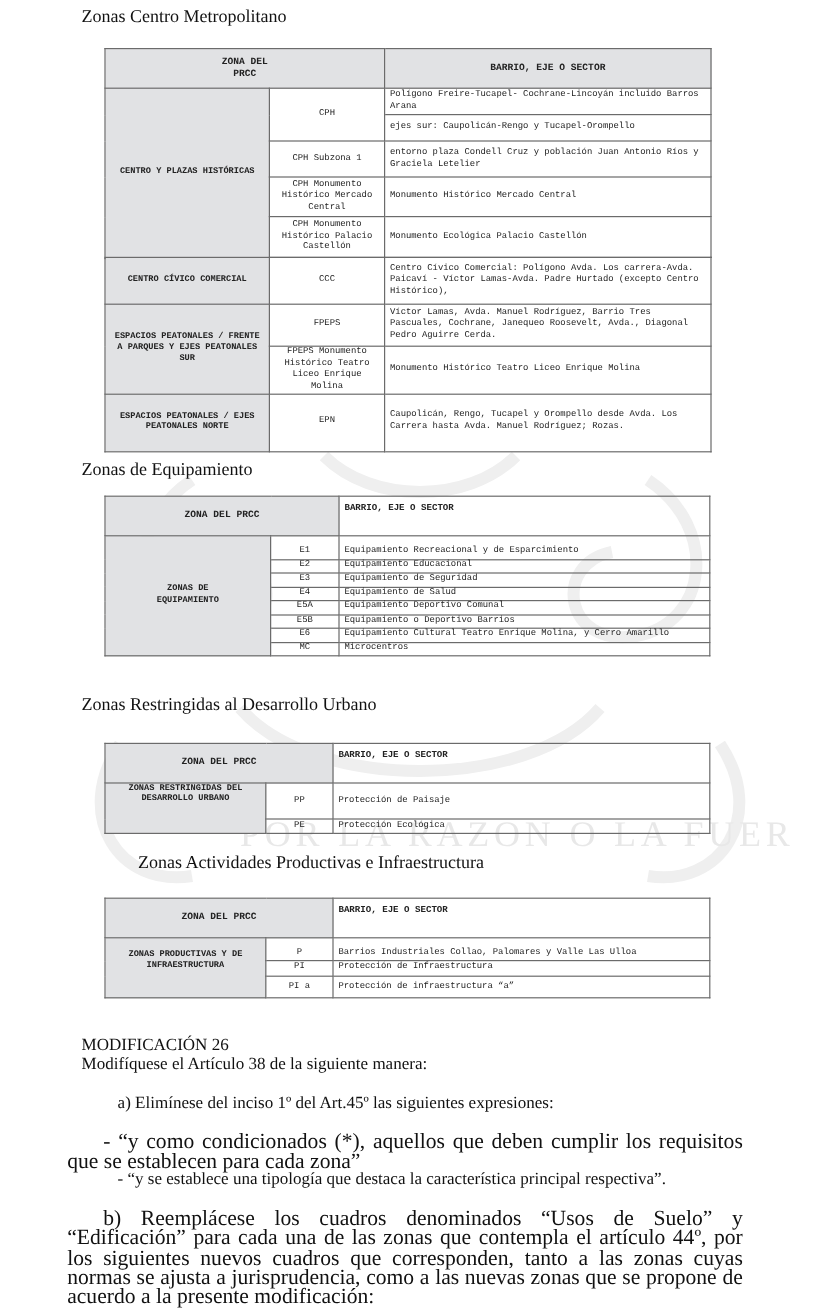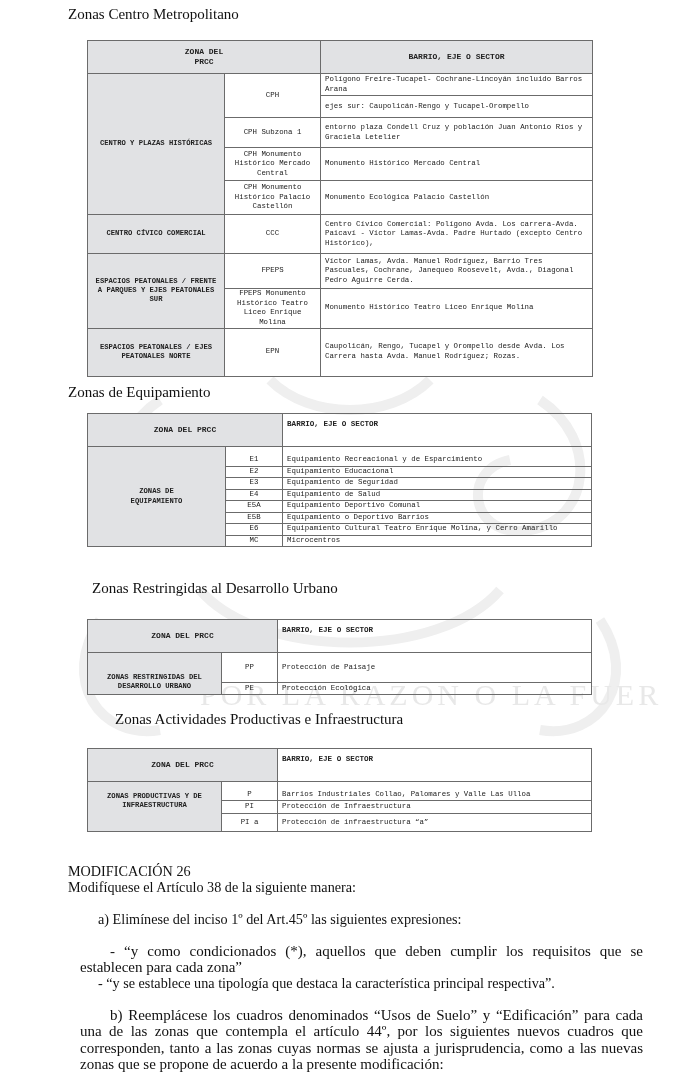--- a/index.html
+++ b/index.html
@@ -34,21 +34,21 @@
   .outer { border: 1.5px solid #444; }
   .t1 { left: 87px; top: 40px; width: 505px; }
   .t2 { left: 87px; top: 413px; width: 504px; }
   .t3 { left: 87px; top: 619px; width: 504px; }
   .t4 { left: 87px; top: 748px; width: 504px; }
   .body-text {
     position: absolute; left: 68px; width: 563px; font-size: 14.2px; line-height: 16.3px;
     font-family: "Liberation Serif", serif; color: #111;
   }
   .indent { text-indent: 30px; }
-  .para { position: absolute; left: 80px; width: 563px; font-size: 15px; line-height: 16.3px; text-align: justify; }
+  .para { position: absolute; left: 56px; width: 563px; font-size: 18px; line-height: 16.3px; text-align: justify; }
   .wmtext { font-family: "Liberation Serif", serif; font-size: 30px; fill: #e8e8e8; letter-spacing: 4px; }
 </style>
 </head>
 <body>
 
 <div class="watermark">
   <svg viewBox="0 0 620 400" preserveAspectRatio="none">
     <g fill="none" stroke="#efefef" stroke-width="10">
       <path d="M120 40 C60 80 70 160 130 170 C190 180 200 110 150 100"></path>
       <path d="M500 40 C560 80 550 160 490 170 C430 180 420 110 470 100"></path>
@@ -167,35 +167,35 @@
     <td class="code">E6</td>
     <td class="desc">Equipamiento Cultural Teatro Enrique Molina, y Cerro Amarillo</td>
   </tr>
   <tr style="height:11.5px">
     <td class="code">MC</td>
     <td class="desc">Microcentros</td>
   </tr>
 </tbody>
   </table>
 
-<div class="heading" style="top:580px;margin-left:24px;">Zonas Restringidas al Desarrollo Urbano</div>
+<div class="heading" style="top:580px;">Zonas Restringidas al Desarrollo Urbano</div>
 
 <table class="t3">
   <colgroup>
       <col style="width:134px">
       <col style="width:56px">
       <col style="width:314px">
     </colgroup>
   <tbody>
       <tr style="height:33px">
     <td colspan="2" class="gray hdr">ZONA DEL PRCC</td>
     <td class="hdr-left">BARRIO, EJE O SECTOR</td>
   </tr>
   <tr style="height:30px">
-    <td rowspan="2" class="gray zone" style="vertical-align:top;padding-top:20px;"><span style="display:inline-block;width:115px;">ZONAS RESTRINGIDAS DEL DESARROLLO URBANO</span></td>
+    <td rowspan="2" class="gray zone" style="vertical-align:top;padding-top:0;"><span style="display:inline-block;width:115px;">ZONAS RESTRINGIDAS DEL DESARROLLO URBANO</span></td>
     <td class="code">PP</td>
     <td class="desc">Protección de Paisaje</td>
   </tr>
   <tr style="height:12px">
     <td class="code">PE</td>
     <td class="desc">Protección Ecológica</td>
   </tr>
 </tbody>
   </table>
 

